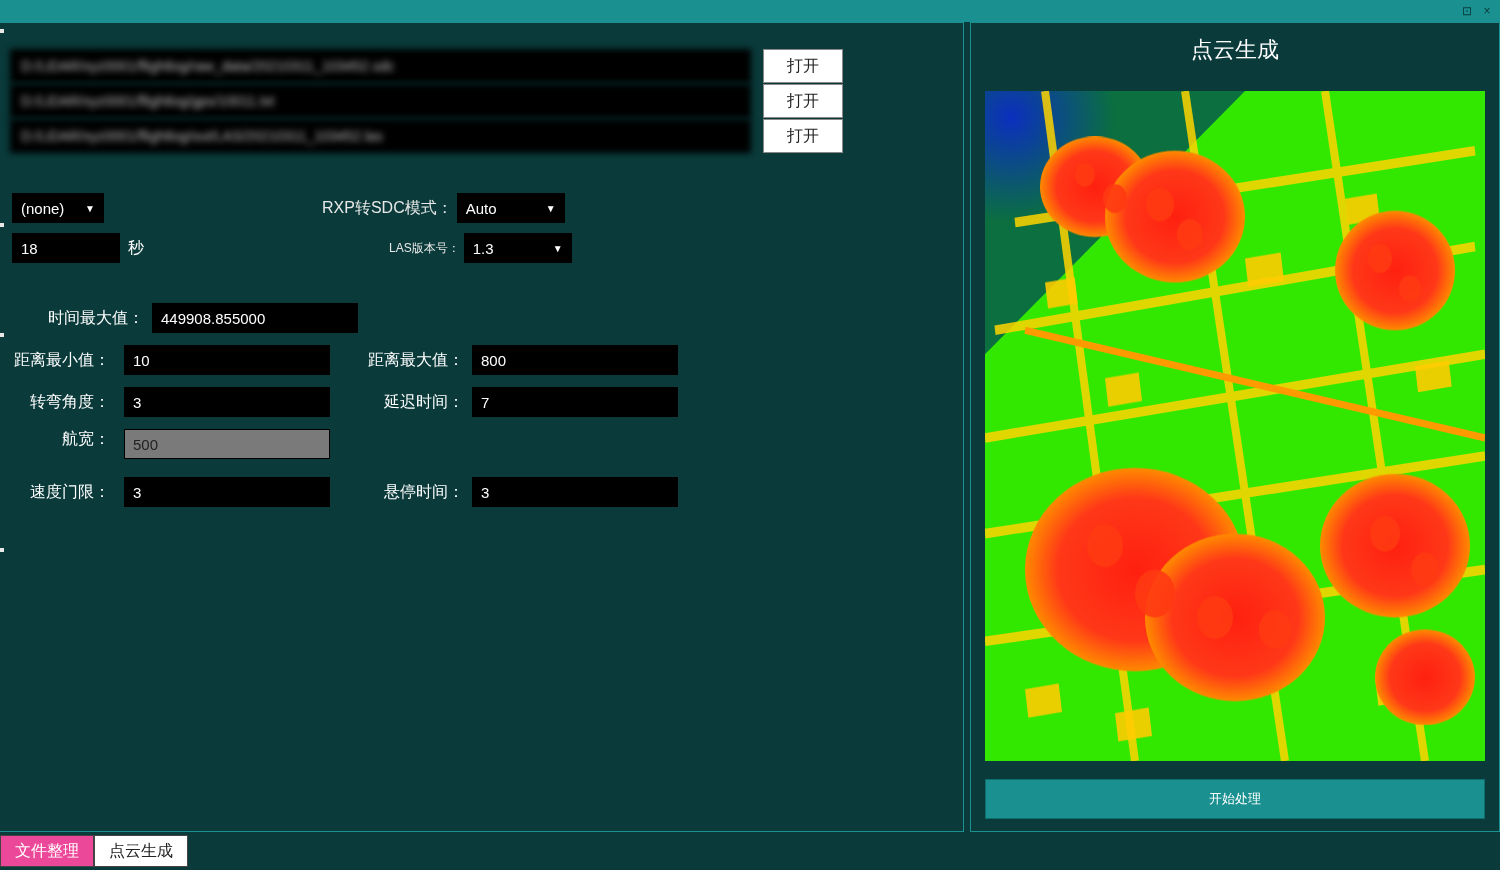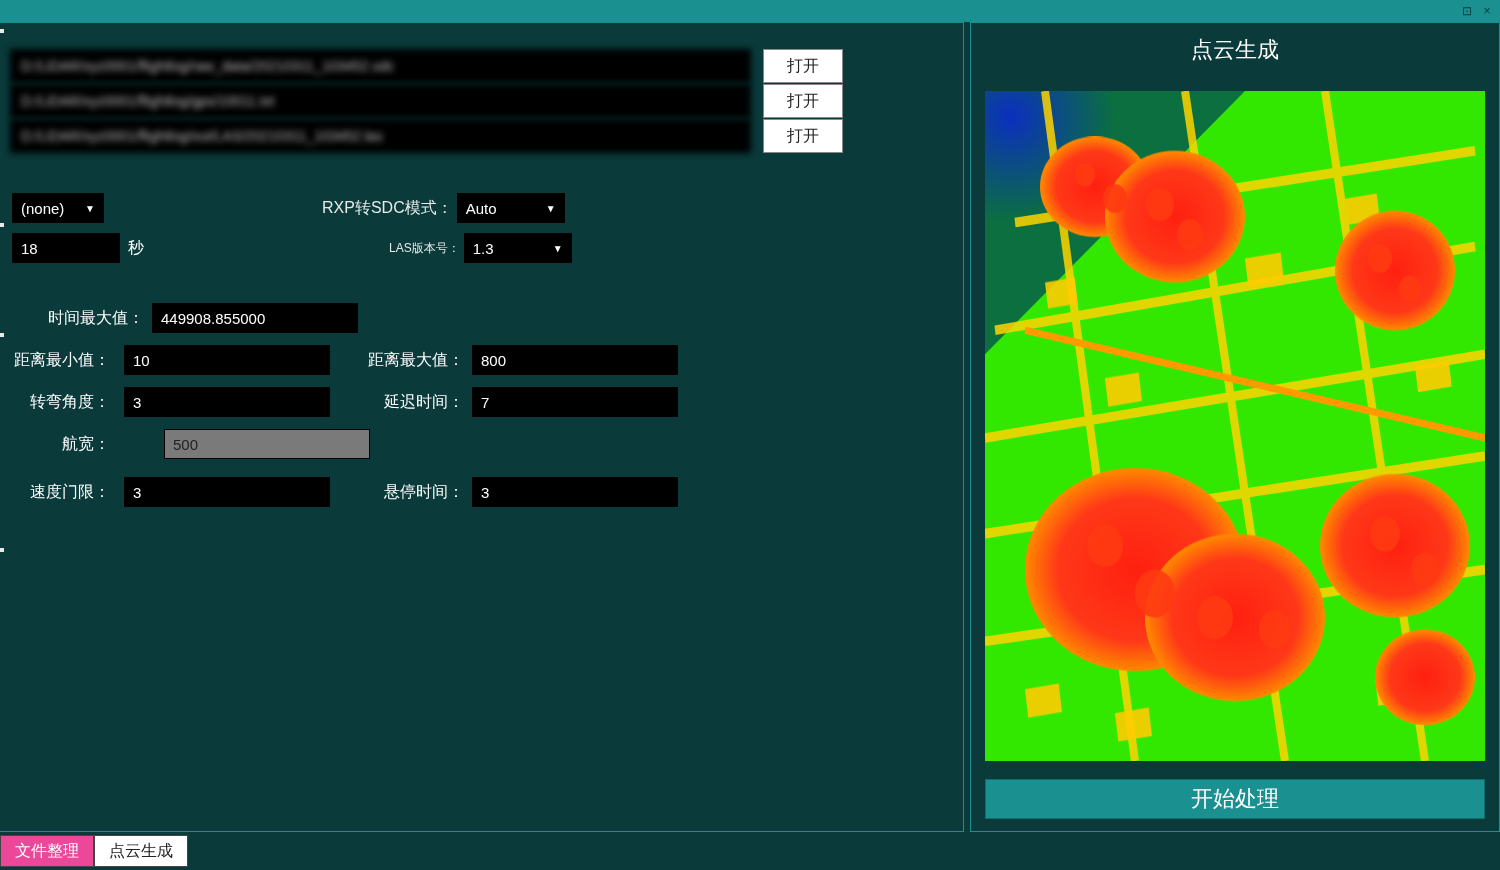--- a/index.html
+++ b/index.html
@@ -42,21 +42,21 @@
 .preview {
   margin-top: 16px; flex: 1;
   background: #222;
   position: relative; overflow: hidden;
 }
 .preview svg { width: 100%; height: 100%; display: block; }
 .start-btn {
   margin-top: 18px; height: 40px;
   background: #1a9090; color: #fff;
   border: 1px solid #0e6d6d;
-  font-size: 22px; cursor: pointer;
+  font-size: 13px; cursor: pointer;
   display: flex; align-items: center; justify-content: center;
 }
 
 .file-row { display: flex; margin-bottom: 1px; }
 .file-input {
   flex: 1; height: 34px;
   background: #000; border: 1px solid #000;
   color: #bbb; padding: 0 10px; font-size: 14px;
   filter: blur(3px);
 }
@@ -182,21 +182,21 @@
           <span class="ctrl-label">转弯角度：</span>
           <input class="text-input" style="margin-left: 14px;" value="3">
         </div>
         <div style="display:flex; align-items:center; margin-left:34px;">
           <span class="ctrl-label">延迟时间：</span>
           <input class="text-input" style="margin-left: 8px;" value="7">
         </div>
       </div>
 
       <div style="display:flex; margin-bottom:12px;">
-        <div style="display:flex; align-items:center;gap:40px;">
+        <div style="display:flex; align-items:flex-start;">
           <span class="ctrl-label">航宽：</span>
           <input class="text-input disabled" style="margin-left: 14px;" readonly="" value="500">
         </div>
       </div>
 
       <div class="section-mark" style="top:525px"></div>
 
       <div style="display:flex; margin-top:18px;">
         <div style="display:flex; align-items:center;">
           <span class="ctrl-label">速度门限：</span>

